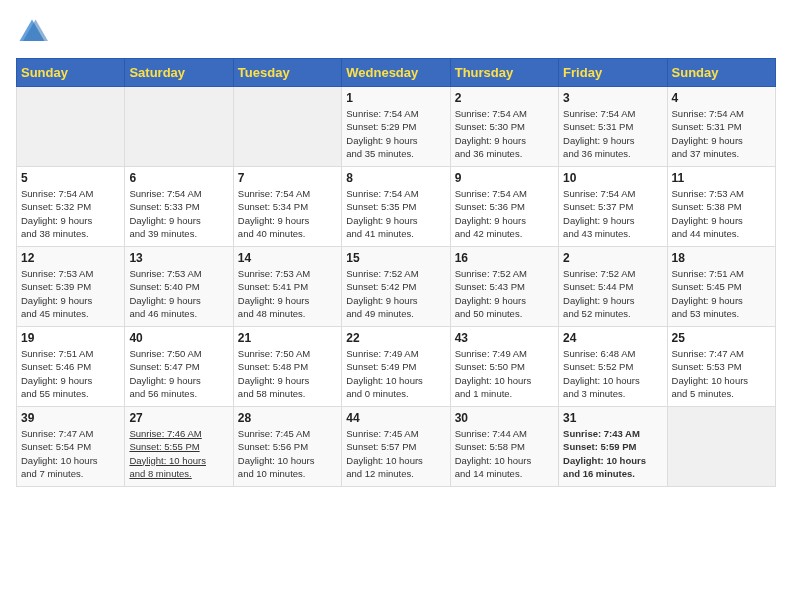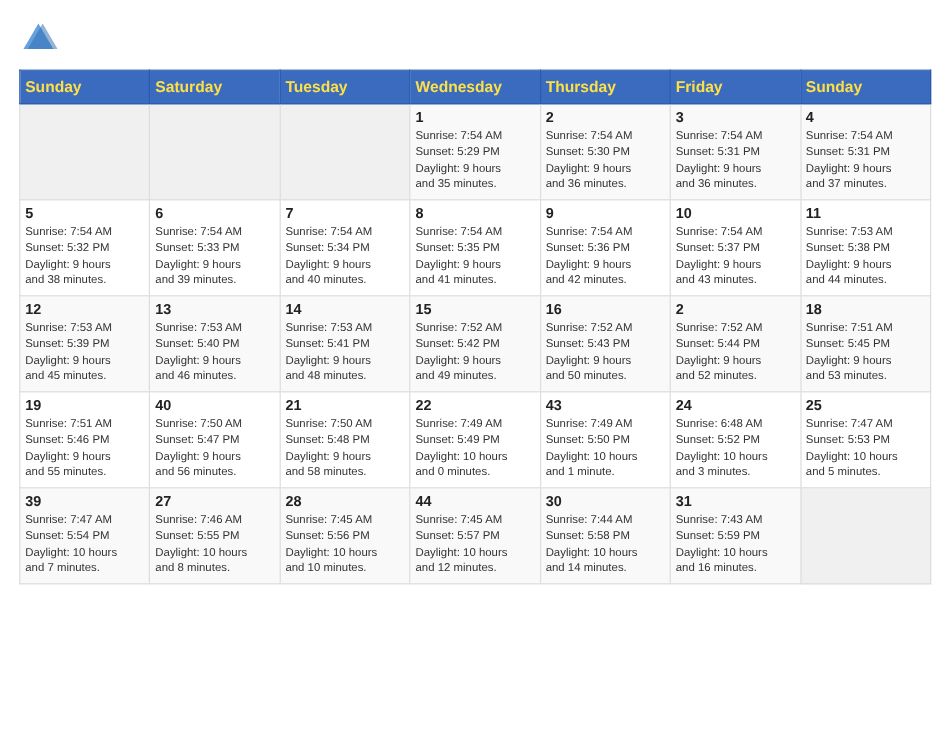--- a/index.html
+++ b/index.html
@@ -319,21 +319,21 @@
       <tr>
         <td>
           <div class="day-number">39</div>
           <div class="day-info" style="white-space: pre-line;">Sunrise: 7:47 AM
 Sunset: 5:54 PM
 Daylight: 10 hours
 and 7 minutes.</div>
         </td>
         <td>
           <div class="day-number">27</div>
-          <div class="day-info" style="white-space: pre-line;">Sunrise: 7:46 AM
+          <div class="day-info" style="white-space: pre-line; text-decoration: underline;">Sunrise: 7:46 AM
 Sunset: 5:55 PM
 Daylight: 10 hours
 and 8 minutes.</div>
         </td>
         <td>
           <div class="day-number">28</div>
           <div class="day-info" style="white-space: pre-line;">Sunrise: 7:45 AM
 Sunset: 5:56 PM
 Daylight: 10 hours
 and 10 minutes.</div>
@@ -347,21 +347,21 @@
         </td>
         <td>
           <div class="day-number">30</div>
           <div class="day-info" style="white-space: pre-line;">Sunrise: 7:44 AM
 Sunset: 5:58 PM
 Daylight: 10 hours
 and 14 minutes.</div>
         </td>
         <td>
           <div class="day-number">31</div>
-          <div class="day-info" style="white-space: pre-line;">Sunrise: 7:43 AM
+          <div class="day-info" style="white-space: pre-line; font-weight: bold;">Sunrise: 7:43 AM
 Sunset: 5:59 PM
 Daylight: 10 hours
 and 16 minutes.</div>
         </td>
         <td class="empty-cell"></td>
       </tr>
     </tbody>
 </table>
 
 </body></html>

